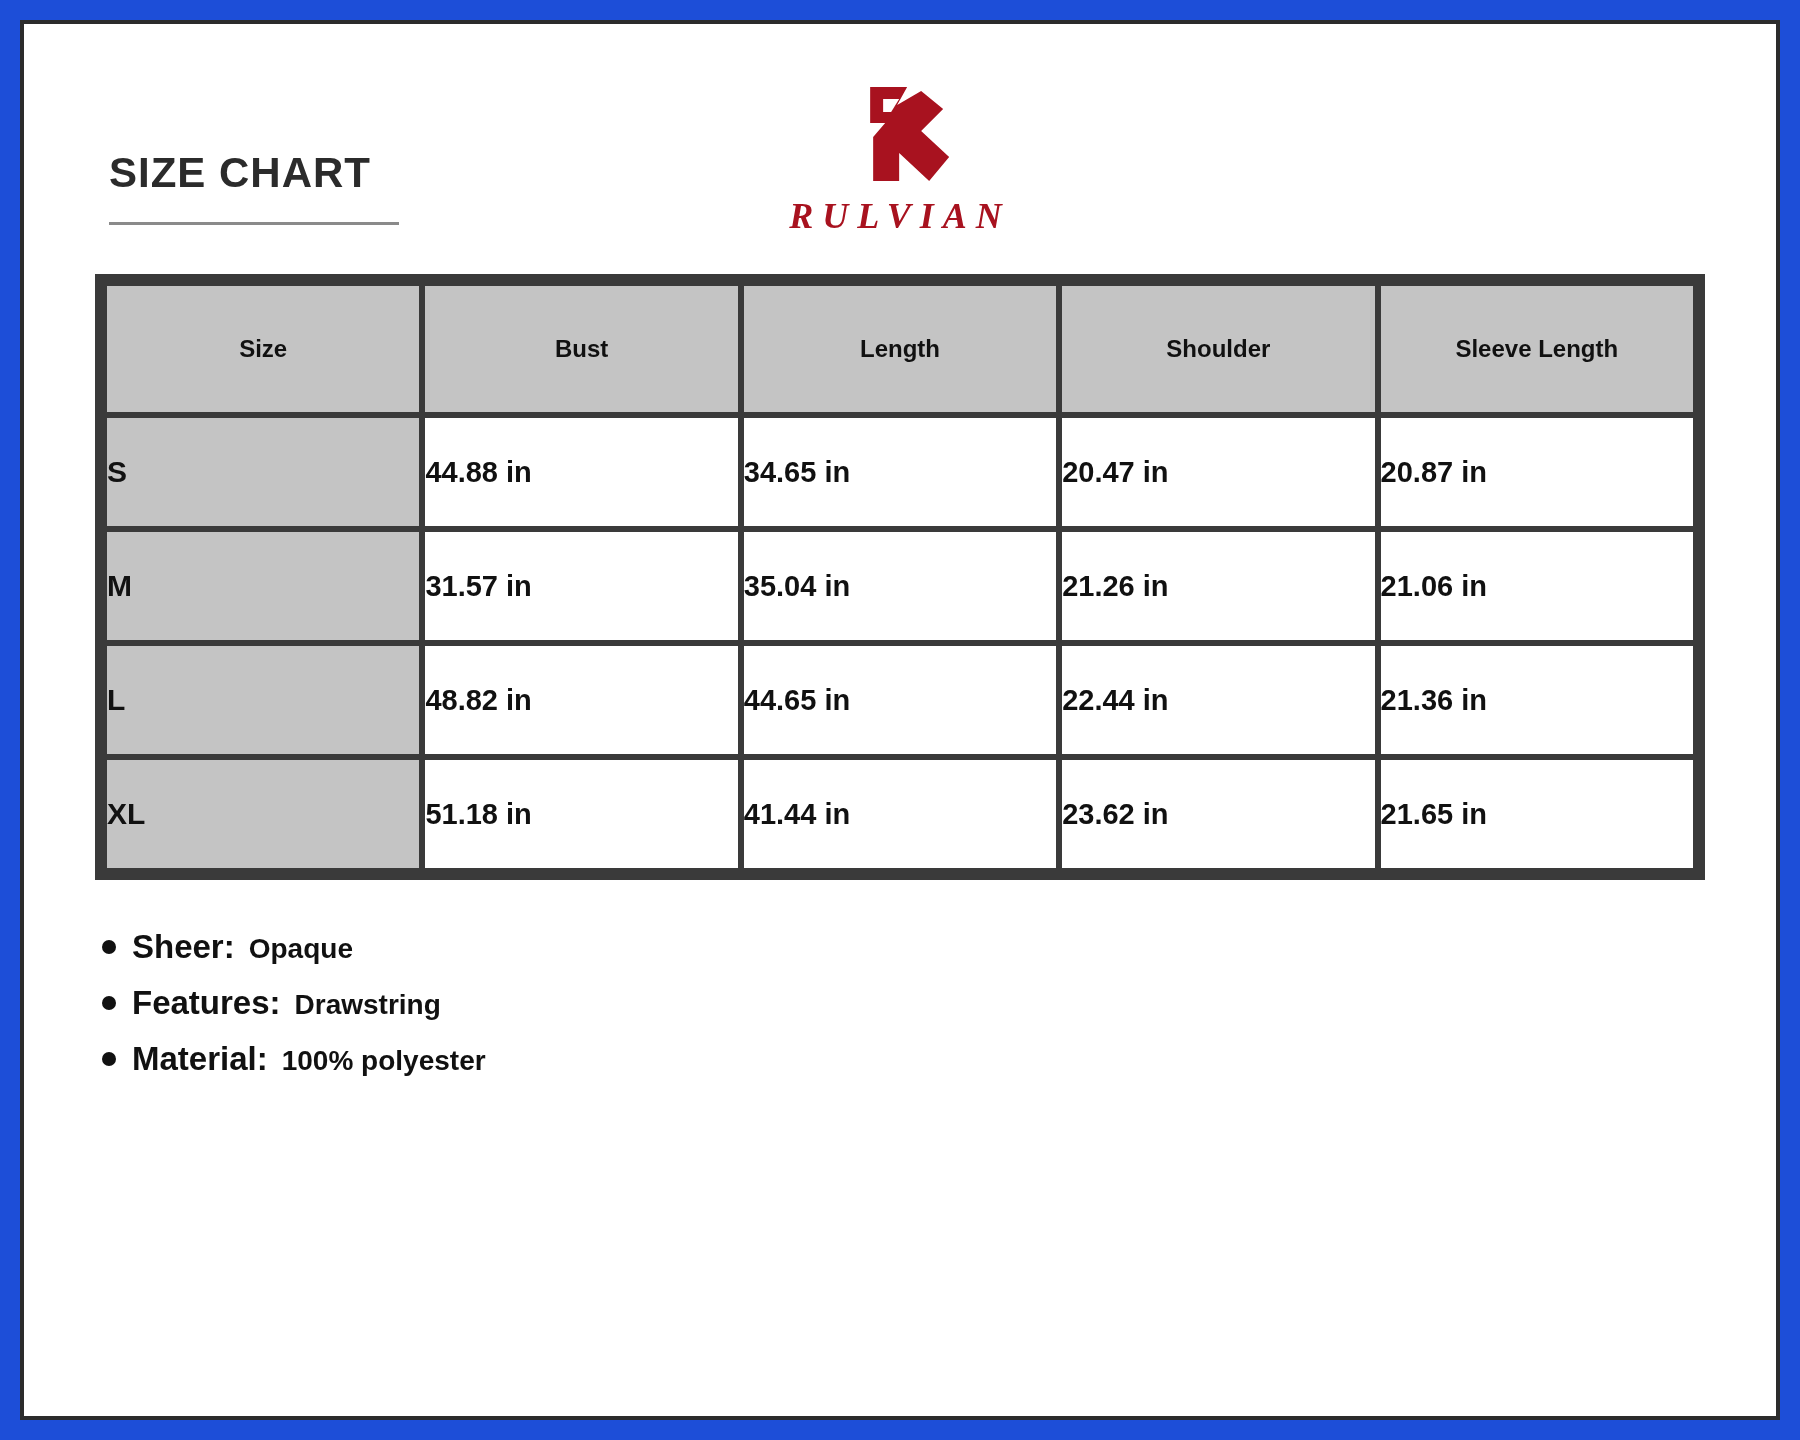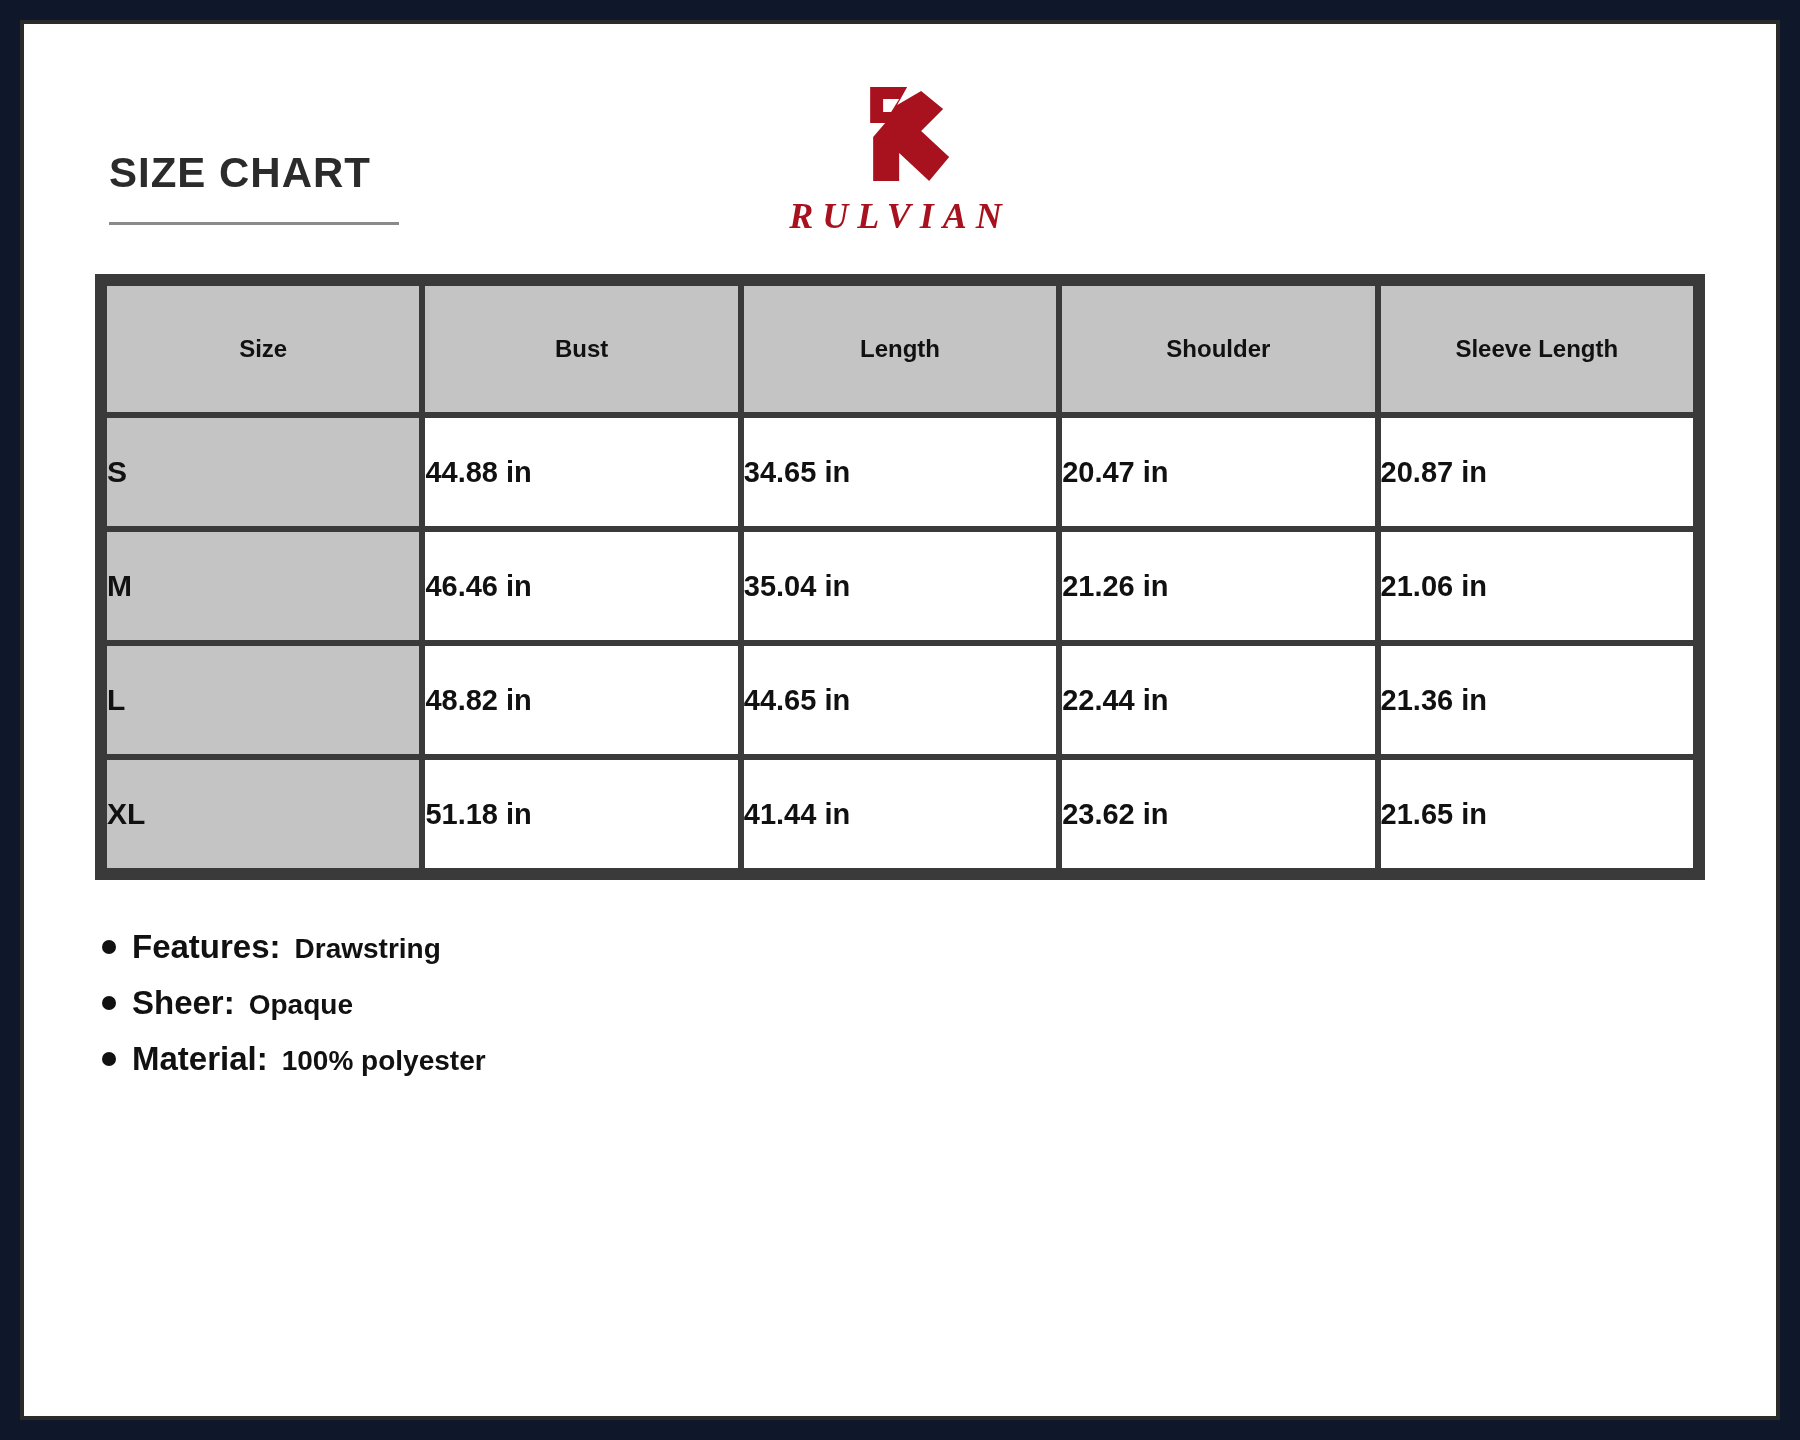--- a/index.html
+++ b/index.html
@@ -11,21 +11,21 @@
     width: 1800px;
     height: 1440px;
     font-family: "Liberation Sans", sans-serif;
     overflow: hidden;
   }
   .page {
     box-sizing: border-box;
     width: 1800px;
     height: 1440px;
     padding: 20px;
-    background: #0f172a;
+    background: #1d4ed8;
   }
   .inner {
     box-sizing: border-box;
     width: 100%;
     height: 100%;
     background: #ffffff;
     border: 4px solid #2b2b2b;
     position: relative;
     padding: 0;
   }
@@ -168,21 +168,21 @@
       <tbody>
         <tr>
           <td class="size-cell">S</td>
           <td>44.88 in</td>
           <td>34.65 in</td>
           <td>20.47 in</td>
           <td>20.87 in</td>
         </tr>
         <tr>
           <td class="size-cell">M</td>
-          <td>46.46 in</td>
+          <td>31.57 in</td>
           <td>35.04 in</td>
           <td>21.26 in</td>
           <td>21.06 in</td>
         </tr>
         <tr>
           <td class="size-cell">L</td>
           <td>48.82 in</td>
           <td>44.65 in</td>
           <td>22.44 in</td>
           <td>21.36 in</td>
@@ -193,27 +193,27 @@
           <td>41.44 in</td>
           <td>23.62 in</td>
           <td>21.65 in</td>
         </tr>
       </tbody>
     </table>
 
     <div class="notes">
       <div class="note">
         <span class="bullet"></span>
+        <span class="note-label">Sheer:</span>
+        <span class="note-value">Opaque</span>
+      </div>
+      <div class="note">
+        <span class="bullet"></span>
         <span class="note-label">Features:</span>
         <span class="note-value">Drawstring</span>
-      </div>
-      <div class="note">
-        <span class="bullet"></span>
-        <span class="note-label">Sheer:</span>
-        <span class="note-value">Opaque</span>
       </div>
       <div class="note">
         <span class="bullet"></span>
         <span class="note-label">Material:</span>
         <span class="note-value">100% polyester</span>
       </div>
     </div>
 
   </div>
 </div>

